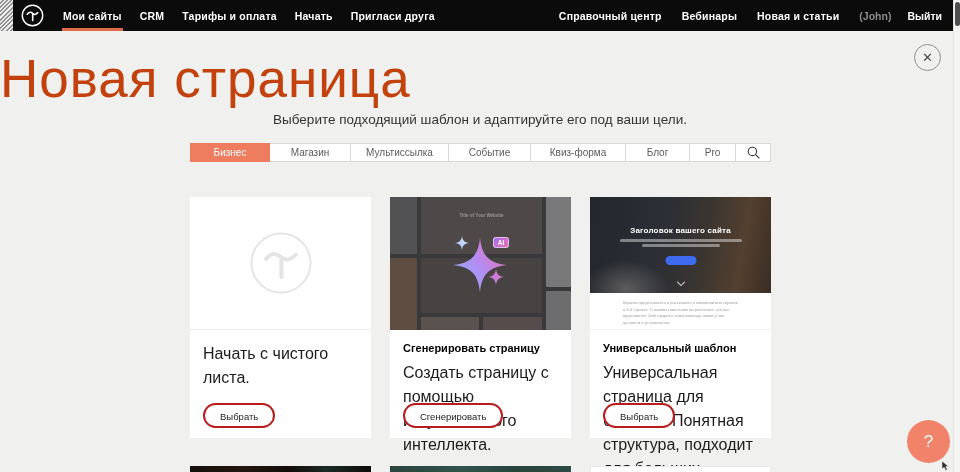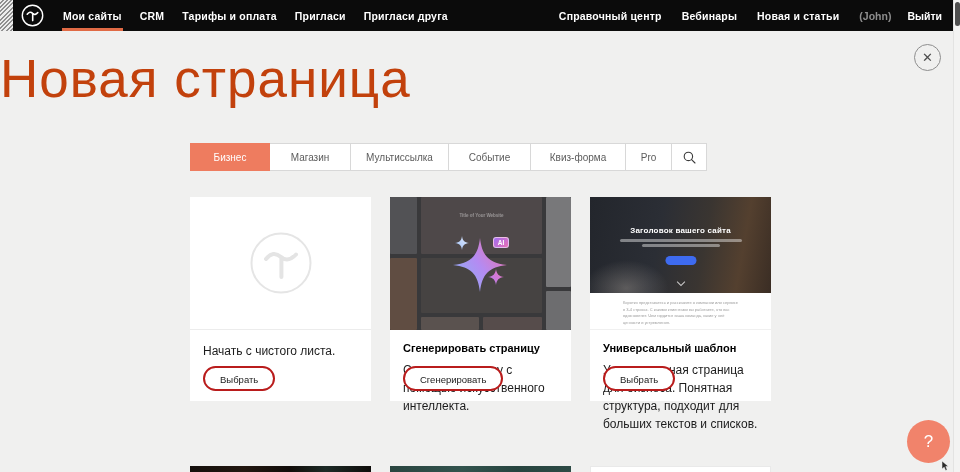--- a/index.html
+++ b/index.html
@@ -32,30 +32,30 @@
   .modal-title { position:absolute; top:48px; left:0; width:100%; text-align:left;
     font-size:53px; font-weight:300; color:#c2410c; letter-spacing:1px; }
   .modal-subtitle { position:absolute; top:112px; left:0; width:100%; text-align:center;
     font-size:13.5px; color:#333; }
   .close-btn { position:absolute; left:914px; top:44px; width:27px; height:27px; border-radius:50%;
     border:1px solid #8e8e8e; color:#4c4c4c; font-size:13px; line-height:25px; text-align:center;
     cursor:pointer; background:transparent; }
 
   
   .tabbar { position:absolute; left:190px; top:143px; display:flex; height:30px; }
-  .tab { height:28px; background:#fff; border:1px solid #d8d8d8; margin-left:-1px;
+  .tab { height:19px; background:#fff; border:1px solid #d8d8d8; margin-left:-1px;
     display:flex; align-items:center; justify-content:center; font-size:10px; color:#5c5c5c; cursor:pointer; }
   .tab:first-child { margin-left:0; }
   .tab.active { background:#ee7c5f; border-color:#ee7c5f; color:#fff; z-index:2; }
 
   
-  .card { position:absolute; top:197px; width:181px; height:204px; background:#fff; }
+  .card { position:absolute; top:197px; width:181px; height:241px; background:#fff; }
   .card-body { position:absolute; left:0; top:133px; right:0; bottom:0; padding:12px 13px; }
   .card-title { font-size:11px; font-weight:700; color:#000; margin-bottom:7px; }
-  .card-desc { font-size:12px; color:#1c1c1c; line-height:1.5; }
+  .card-desc { font-size:16px; color:#1c1c1c; line-height:1.5; }
   .card-buttons { position:absolute; left:13px; bottom:10px; display:flex; gap:5px; }
   .pill-btn { height:25px; line-height:23px; padding:0 15px; border:2px solid #b91c1c; border-radius:14px;
     background:#fff; font-size:9.5px; color:#222; cursor:pointer; font-family:"Liberation Sans",sans-serif; }
 
   
   .preview-blank { position:absolute; left:0; top:0; width:181px; height:133px; background:#fff;
     border-bottom:1px solid #ececec; display:flex; align-items:center; justify-content:center; }
 
   
   .preview-ai { position:absolute; left:0; top:0; width:181px; height:133px; background:#39393b; overflow:hidden; }
@@ -105,44 +105,46 @@
       <svg width="23" height="23" viewBox="0 0 23 23">
         <circle cx="11.5" cy="11.5" r="10.2" fill="none" stroke="#fff" stroke-width="1.4"></circle>
         <path d="M6.2 10.2 Q 9 6.8 11.6 9.4 Q 14.2 11.8 16.8 8.6" fill="none" stroke="#fff" stroke-width="1.6" stroke-linecap="round"></path>
         <path d="M11.7 9.6 L11.7 16.6" fill="none" stroke="#fff" stroke-width="1.6" stroke-linecap="round"></path>
       </svg>
     </div>
     <nav class="hmenu">
       <span class="hmenu-item active">Мои сайты</span>
       <span class="hmenu-item">CRM</span>
       <span class="hmenu-item">Тарифы и оплата</span>
-      <span class="hmenu-item">Пригласи</span>
+      <span class="hmenu-item">Начать</span>
       <span class="hmenu-item">Пригласи друга</span>
     </nav>
     <nav class="hmenu hmenu-right">
       <span class="hmenu-item">Справочный центр</span>
       <span class="hmenu-item">Вебинары</span>
       <span class="hmenu-item">Новая и статьи</span>
       <span class="user-block">
         <span class="user-name">(John)</span>
         <span class="logout">Выйти</span>
       </span>
     </nav>
   </div>
   <div class="edge-pattern"></div>
 
   <h1 class="modal-title">Новая страница</h1>
+  <p class="modal-subtitle">Выберите подходящий шаблон и адаптируйте его под ваши цели.</p>
   <button class="close-btn">✕</button>
 
   <div class="tabbar">
     <div class="tab active" style="width:80px">Бизнес</div>
     <div class="tab" style="width:82px">Магазин</div>
     <div class="tab" style="width:99px">Мультиссылка</div>
     <div class="tab" style="width:83px">Событие</div>
     <div class="tab" style="width:96px">Квиз-форма</div>
+    <div class="tab" style="width:65px">Блог</div>
     <div class="tab" style="width:47px">Pro</div>
     <div class="tab" style="width:36px">
       <svg width="13" height="13" viewBox="0 0 13 13">
         <circle cx="5.4" cy="5.4" r="4.2" fill="none" stroke="#3a3a3a" stroke-width="1.1"></circle>
         <line x1="8.6" y1="8.6" x2="12" y2="12" stroke="#3a3a3a" stroke-width="1.1" stroke-linecap="round"></line>
       </svg>
     </div>
   </div>
 
   <div class="card" style="left:190px">

